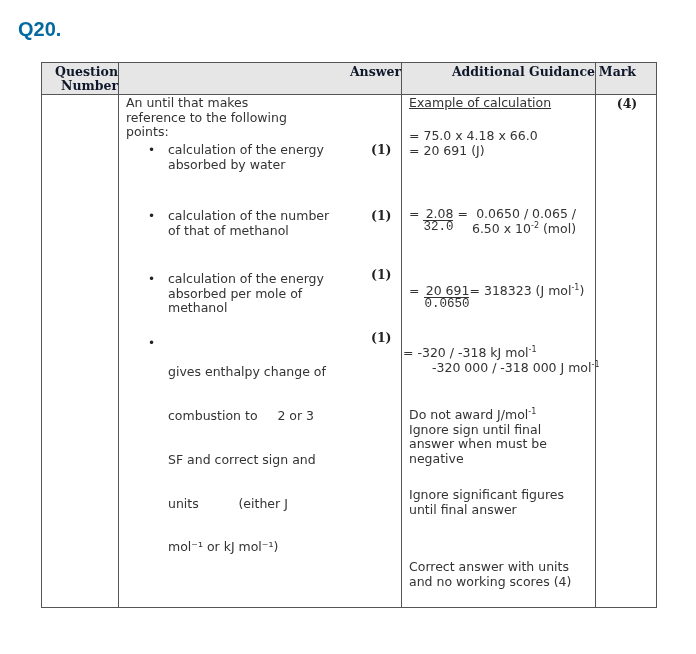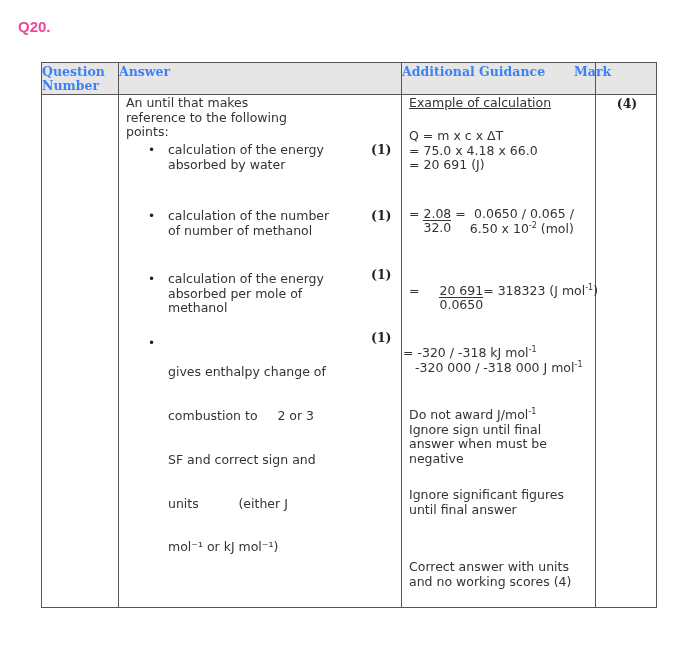--- a/index.html
+++ b/index.html
@@ -1,33 +1,33 @@
 <!DOCTYPE html>
 <html><head>
 <meta charset="utf-8">
 <style>
   html, body { margin: 0; padding: 0; background: #ffffff; }
   body { width: 696px; height: 654px; position: relative; overflow: hidden;
          font-family: "DejaVu Sans", sans-serif; color: #222; }
   .qlabel { position: absolute; left: 18px; top: 18px; font-family: "Liberation Sans", sans-serif;
-            font-weight: bold; font-size: 15px; color: #ec4899; }
+            font-weight: bold; font-size: 20px; color: #0369a1; }
   .tbl { position: absolute; left: 41px; top: 62px; width: 616px; height: 546px;
          border: 1px solid #555; box-sizing: border-box; }
   .vline { position: absolute; top: 0; bottom: 0; width: 1px; background: #555; }
   .hdr { position: absolute; left: 0; right: 0; top: 0; height: 31px; background: #e6e6e6;
          border-bottom: 1px solid #555; }
   .hcell { position: absolute; top: 0; height: 31px; font-family: "DejaVu Serif", serif;
-           font-weight: bold; font-size: 12.5px; text-align: left; line-height: 14px; color: #3b82f6; }
+           font-weight: bold; font-size: 12.5px; text-align: right; line-height: 14px; color: #0f172a; }
   .t { position: absolute; font-size: 12.5px; line-height: 14.6px; color: #333; white-space: nowrap; }
   .b { font-family: "DejaVu Serif", serif; font-weight: bold; font-size: 12.5px; position: absolute; color: #222; }
   .bullet { position: absolute; font-size: 12px; color: #222; }
   .ul { text-decoration: underline; }
   .frac { display: inline-block; vertical-align: top; text-align: right; }
   .frac .num { display: block; border-bottom: 1px solid #333; line-height: 13px; }
-  .frac .den { display: block; line-height: 13px; }
+  .frac .den { display: block; line-height: 13px; font-family: Liberation Mono, monospace; }
   sup { font-size: 8px; vertical-align: 5px; line-height: 0; }
 </style>
 </head>
 <body>
 
 <div class="qlabel">Q20.</div>
 
 <div class="tbl">
   <div class="hdr"></div>
   <div class="vline" style="left:76px"></div>
@@ -51,21 +51,21 @@
   <span class="bullet" style="left:106px;top:80px">•</span>
   <div class="t" style="left:126px;top:80px">
     <div>calculation of the energy</div>
     <div>absorbed by water</div>
   </div>
   <span class="b" style="left:329px;top:79px">(1)</span>
 
   <span class="bullet" style="left:106px;top:146px">•</span>
   <div class="t" style="left:126px;top:146px">
     <div>calculation of the number</div>
-    <div>of number of methanol</div>
+    <div>of that of methanol</div>
   </div>
   <span class="b" style="left:329px;top:145px">(1)</span>
 
   <span class="bullet" style="left:106px;top:209px">•</span>
   <div class="t" style="left:126px;top:209px">
     <div>calculation of the energy</div>
     <div>absorbed per mole of</div>
     <div>methanol</div>
   </div>
   <span class="b" style="left:329px;top:204px">(1)</span>
@@ -76,49 +76,48 @@
     <div>combustion to     2 or 3</div>
     <div>SF and correct sign and</div>
     <div>units          (either J</div>
     <div>mol⁻¹ or kJ mol⁻¹)</div>
   </div>
   <span class="b" style="left:329px;top:267px">(1)</span>
 
   <div class="t ul" style="left:367px;top:33px">Example of calculation</div>
 
   <div class="t" style="left:367px;top:66px">
-    <div>Q = m x c x ΔT</div>
     <div>= 75.0 x 4.18 x 66.0</div>
     <div>= 20 691 (J)</div>
   </div>
 
   <div class="t" style="left:367px;top:144px">
     <span>=</span>
     <span class="frac">
       <span class="num">2.08</span>
       <span class="den">32.0</span>
     </span>
     <span>=</span>
     <span style="display:inline-block;vertical-align:top;text-align:right">
       <div>0.0650 / 0.065 /</div>
       <div><span>6.50 x 10</span><sup>-2</sup><span> (mol)</span></div>
     </span>
   </div>
 
   <div class="t" style="left:367px;top:221px">
     <span>=</span>
-    <span class="frac" style="margin-left:16px">
+    <span class="frac" style="margin-left:1px">
       <span class="num">20 691</span>
       <span class="den">0.0650</span>
     </span><span>= 318323 (J mol</span><sup>-1</sup><span>)</span>
   </div>
 
   <div class="t" style="left:361px;top:283px">
     <div><span>= -320 / -318 kJ mol</span><sup>-1</sup></div>
-    <div style="padding-left:12px"><span>-320 000 / -318 000 J mol</span><sup>-1</sup></div>
+    <div style="padding-left:29px"><span>-320 000 / -318 000 J mol</span><sup>-1</sup></div>
   </div>
 
   <div class="t" style="left:367px;top:345px">
     <div><span>Do not award J/mol</span><sup>-1</sup></div>
     <div>Ignore sign until final</div>
     <div>answer when must be</div>
     <div>negative</div>
   </div>
 
   <div class="t" style="left:367px;top:425px">

